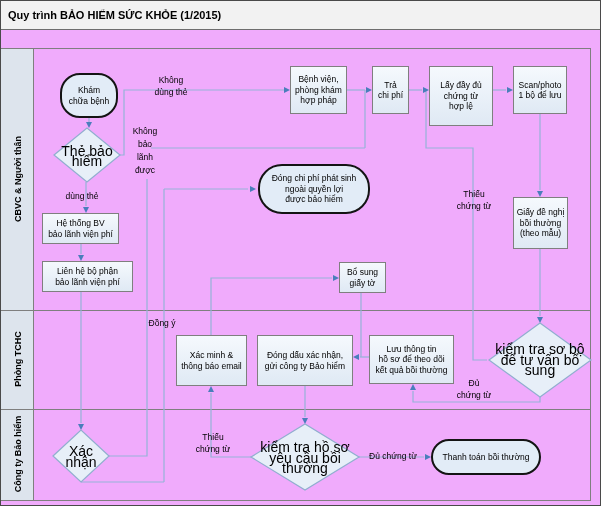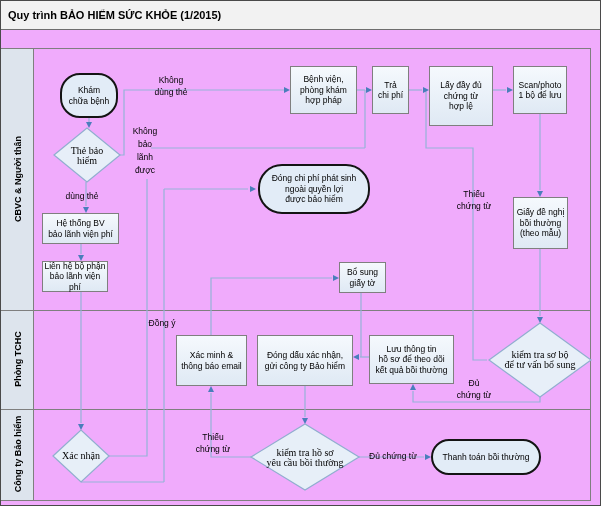--- a/index.html
+++ b/index.html
@@ -27,21 +27,21 @@
     display:flex;align-items:center;justify-content:center;
     font-size:8.5px;line-height:10.5px;z-index:3;
   }
   .oval{
     background:#e2ecf7;border:2.5px solid #141414;border-radius:24px;
     display:flex;align-items:center;justify-content:center;
     font-size:8.5px;line-height:10.5px;font-weight:normal;z-index:3;
   }
   .dtxt{
     display:flex;align-items:center;justify-content:center;
-    font-size:10px;line-height:10.5px;z-index:4;font-family:Liberation Serif, serif;
+    font-size:14px;line-height:10.5px;z-index:4;
   }
   .elbl{font-size:8.5px;line-height:12px;z-index:4;}
   #svglayer{position:absolute;left:0;top:0;z-index:2;}
 </style>
 </head>
 <body>
 
 <div id="canvas">
 
   <div id="titlebar" class="abs">Quy trình BẢO HIỂM SỨC KHỎE (1/2015)</div>
@@ -114,23 +114,23 @@
 
   <div class="abs oval txt" style="left:59px;top:72px;width:58px;height:45px;border-radius:20px;">Khám
 chữa bệnh</div>
   <div class="abs oval txt" style="left:257px;top:163px;width:112px;height:50px;">Đóng chi phí phát sinh
 ngoài quyền lợi
 được bảo hiểm</div>
   <div class="abs oval txt" style="left:430px;top:438px;width:110px;height:36px;border-radius:18px;">Thanh toán bồi thường</div>
 
   <div class="abs box txt" style="left:41px;top:212px;width:77px;height:31px;">Hệ thống BV
 bảo lãnh viện phí</div>
-  <div class="abs box txt" style="left:41px;top:260px;width:66px;height:31px;text-align:center;">Liên hệ bộ phận
+  <div class="abs box txt" style="left:41px;top:260px;width:91px;height:31px;text-align:center;">Liên hệ bộ phận
 bảo lãnh viện phí</div>
-  <div class="abs box txt" style="left:289px;top:65px;width:67px;height:48px;text-align:center;">Bệnh viện,
+  <div class="abs box txt" style="left:289px;top:65px;width:57px;height:48px;text-align:center;">Bệnh viện,
 phòng khám
 hợp pháp</div>
   <div class="abs box txt" style="left:371px;top:65px;width:37px;height:48px;">Trả
 chi phí</div>
   <div class="abs box txt" style="left:428px;top:65px;width:64px;height:60px;">Lấy đầy đủ
 chứng từ
 hợp lệ</div>
   <div class="abs box txt" style="left:512px;top:65px;width:54px;height:48px;">Scan/photo
 1 bộ để lưu</div>
   <div class="abs box txt" style="left:512px;top:196px;width:55px;height:52px;">Giấy đề nghị

